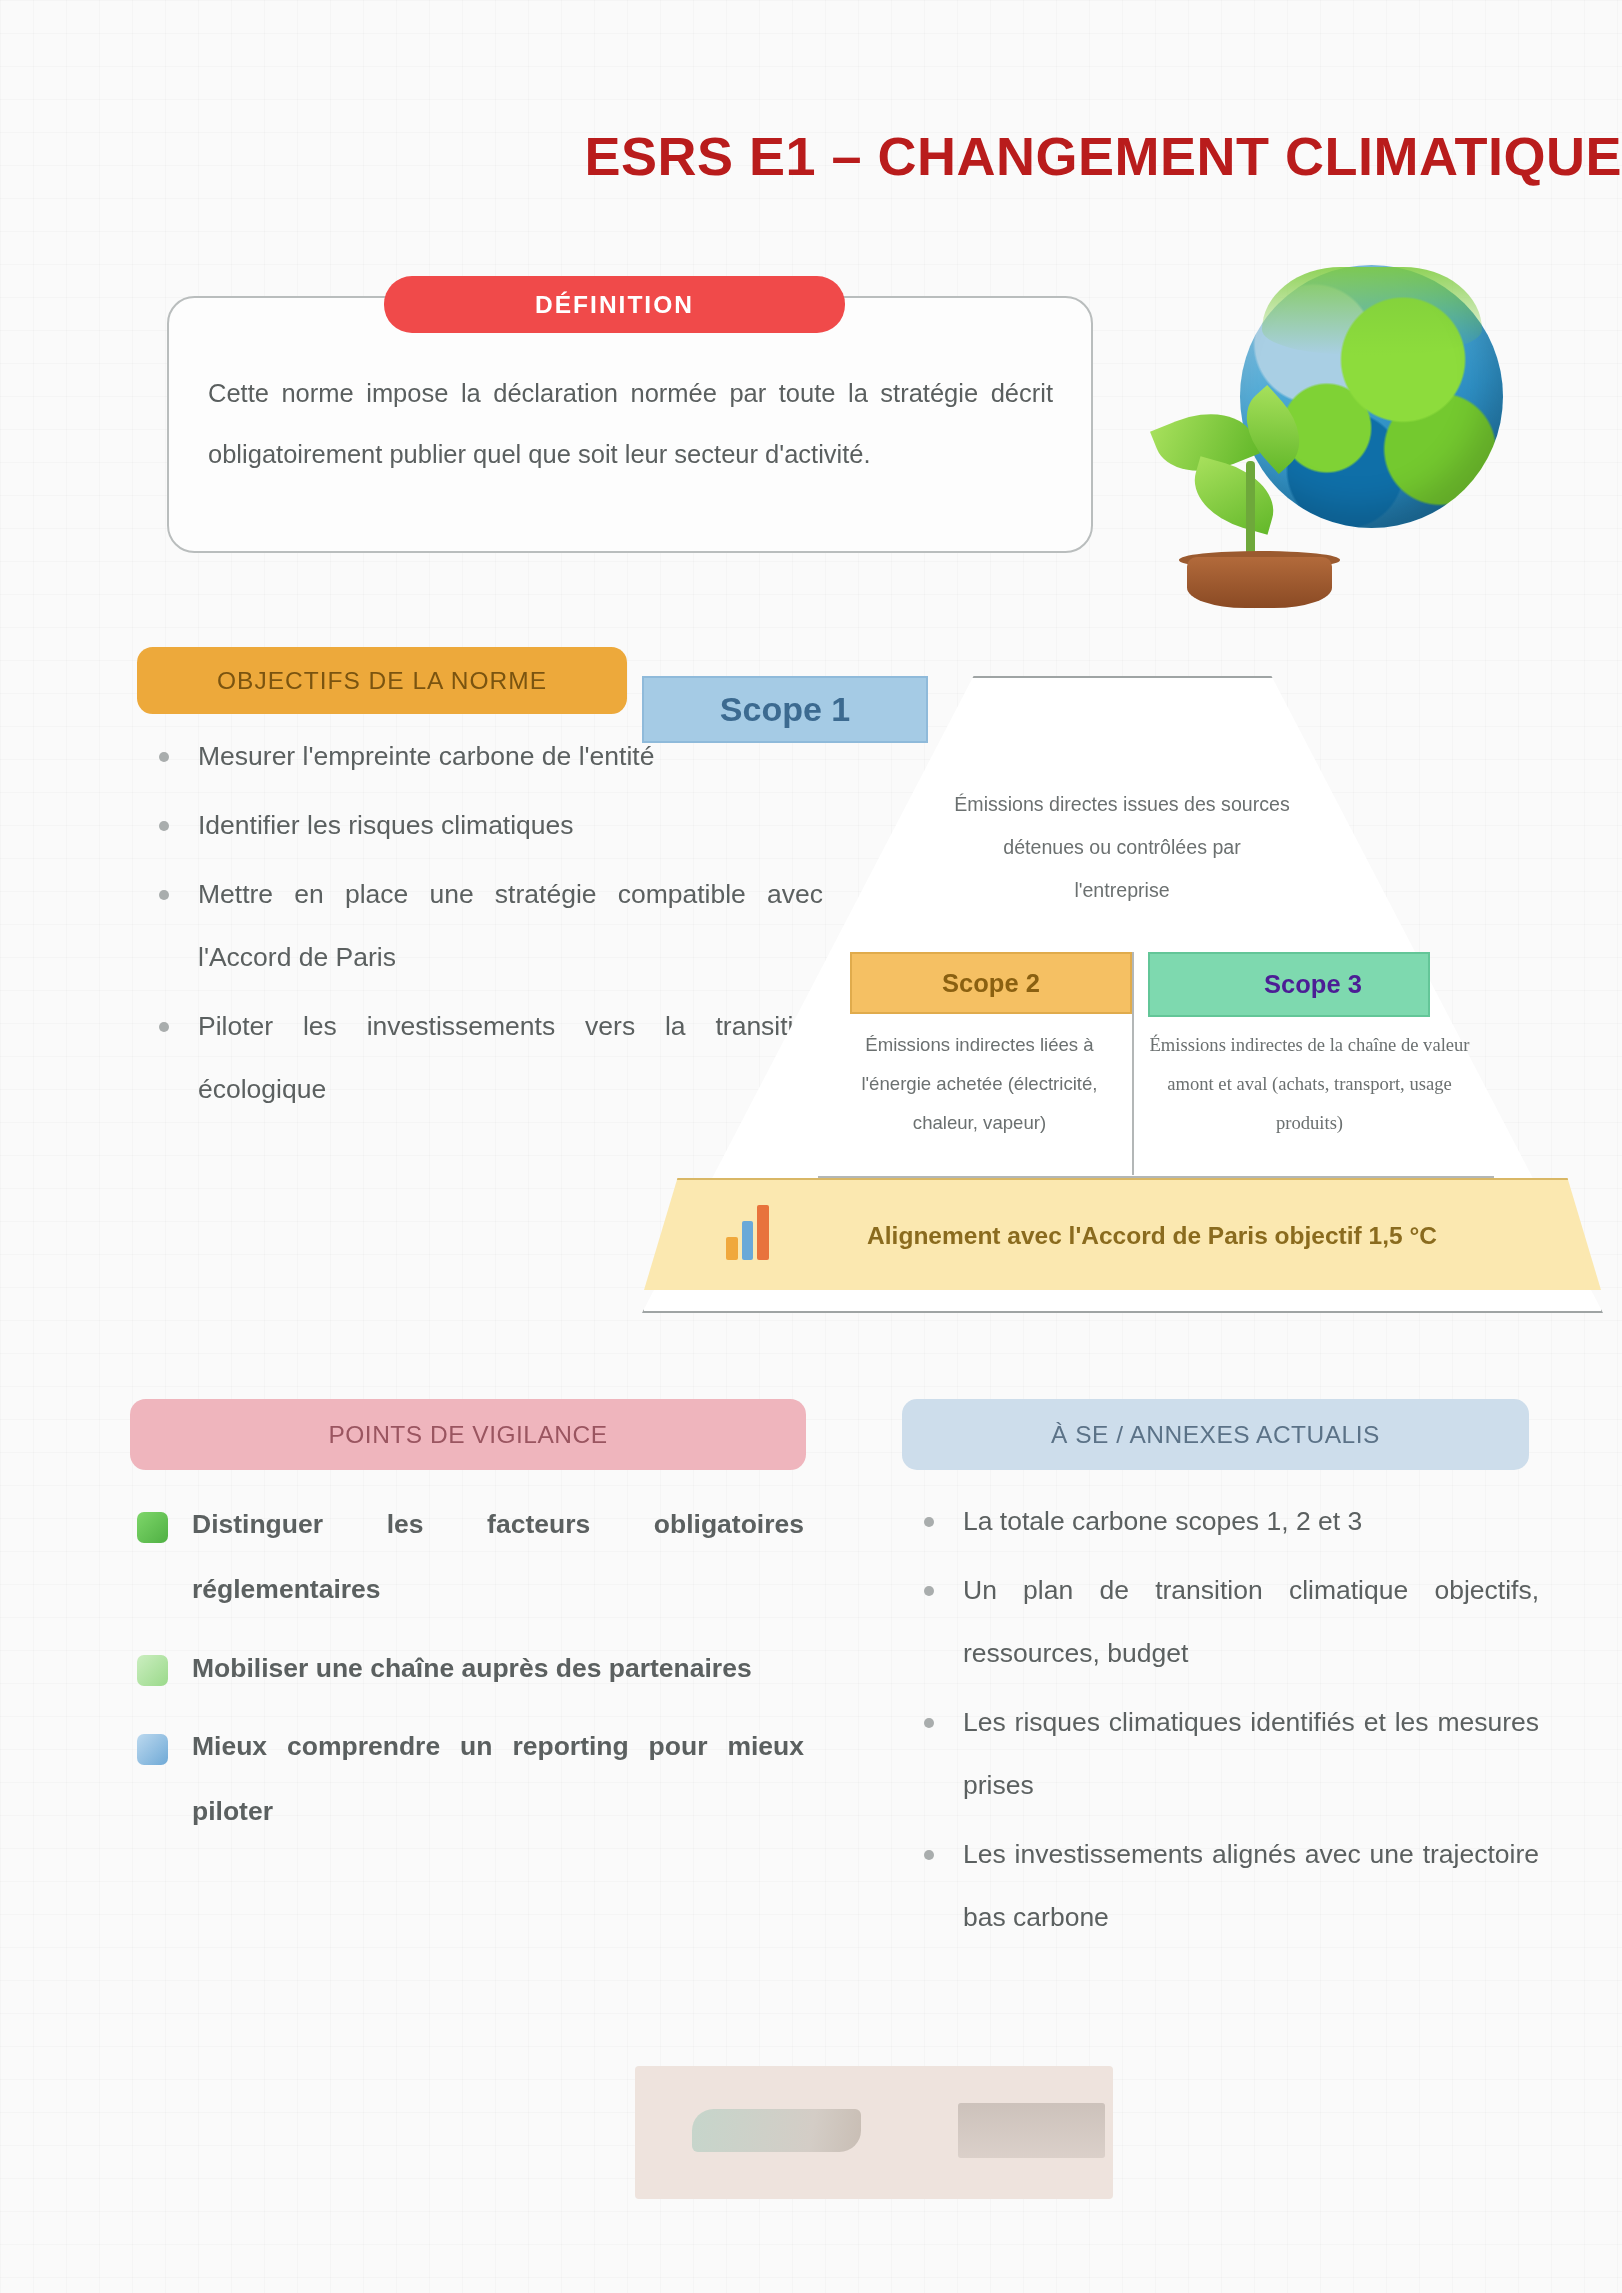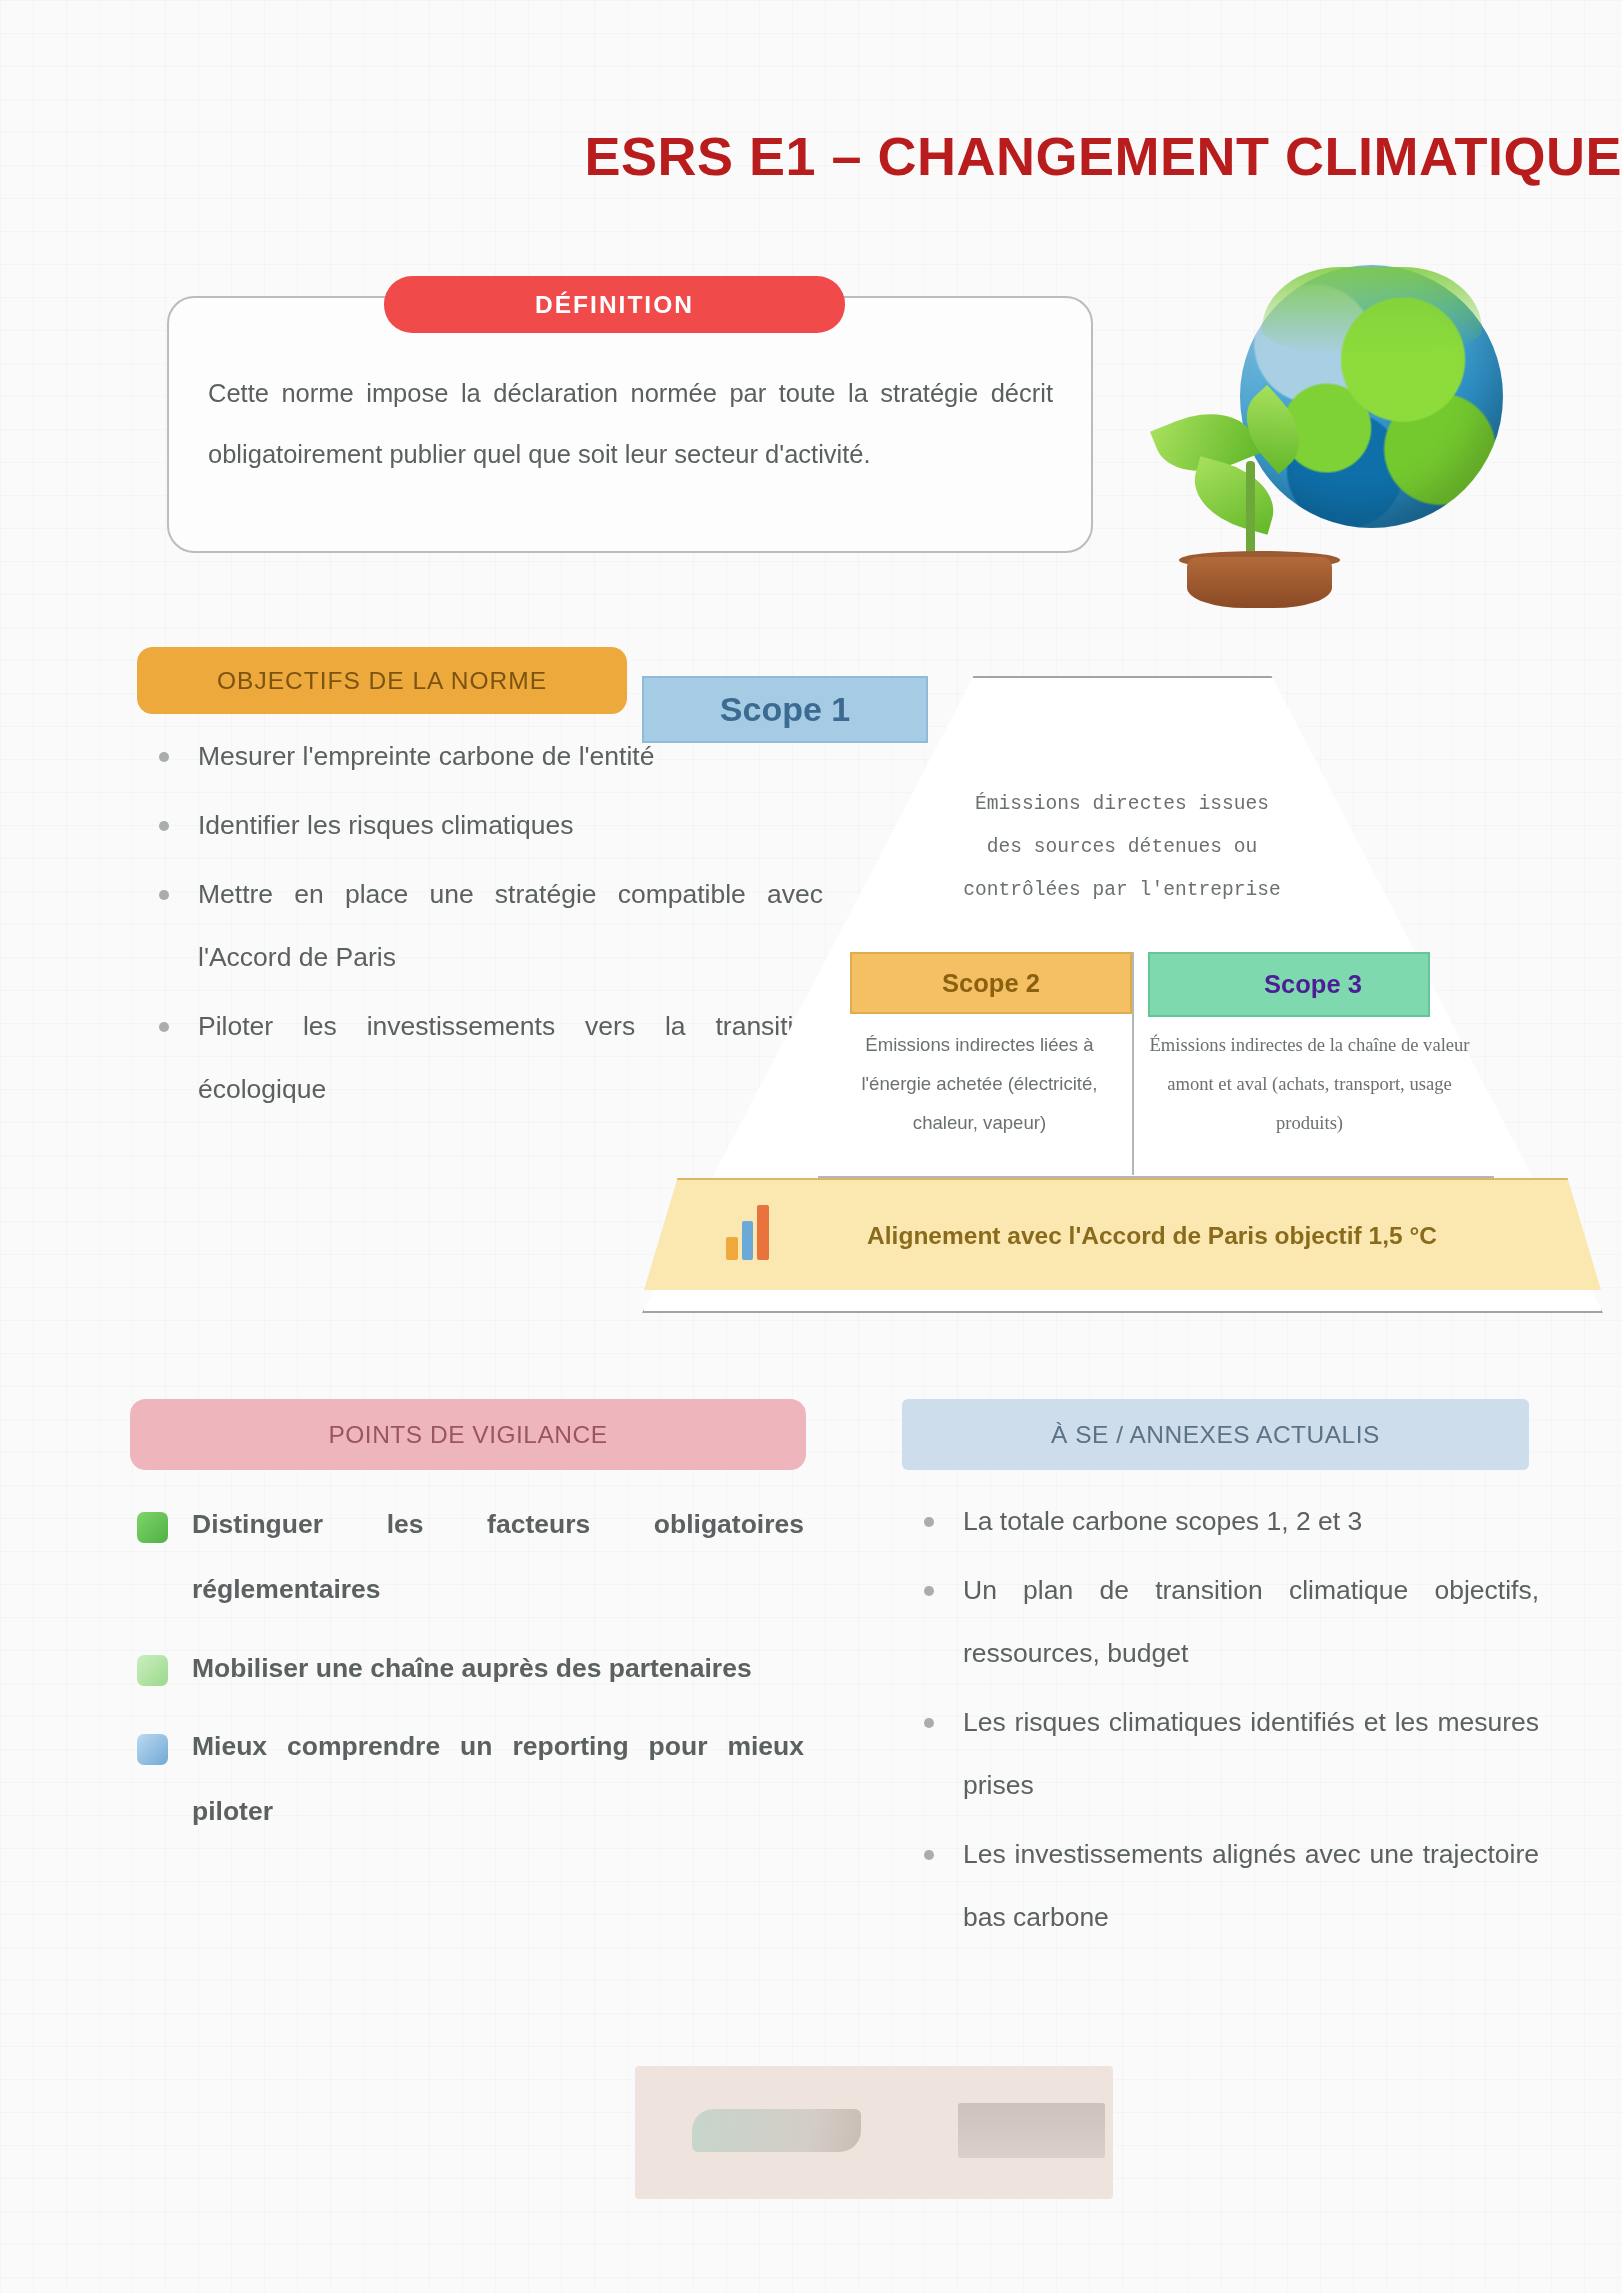--- a/index.html
+++ b/index.html
@@ -178,21 +178,21 @@
     letter-spacing: 0.5px;
     border-radius: 15.7px;
   }
   .badge-retenir {
     left: 902px;  top: 1399px;
     width: 627px; height: 71px;
     background: #cdddeb;
     color: #5b7287;
     font-size: 24.5px;
     letter-spacing: 0.5px;
-    border-radius: 6px;
+    border-radius: 15px;
   }
 
   
   .bullets {
     position: absolute;
     list-style: none;
     margin: 0;
     padding: 0;
     color: #5b6060;
   }
@@ -292,21 +292,20 @@
     width: 372px; height: 208px;
     display: flex;
     align-items: center;
     justify-content: center;
     padding: 7.8px 17.6px;
     box-sizing: border-box;
     font-size: 19.6px;
     line-height: 43px;
     color: #6b7070;
     text-align: center;
-    font-family: Liberation Mono, monospace;
   }
 
   
   .pyr-scope2-hd {
     position: absolute;
     left: 208px; top: 276px;
     width: 282px; height: 62px;
     background: #f5c063;
     border: 2px solid #e0ab4c;
     display: flex; align-items: center; justify-content: center;

